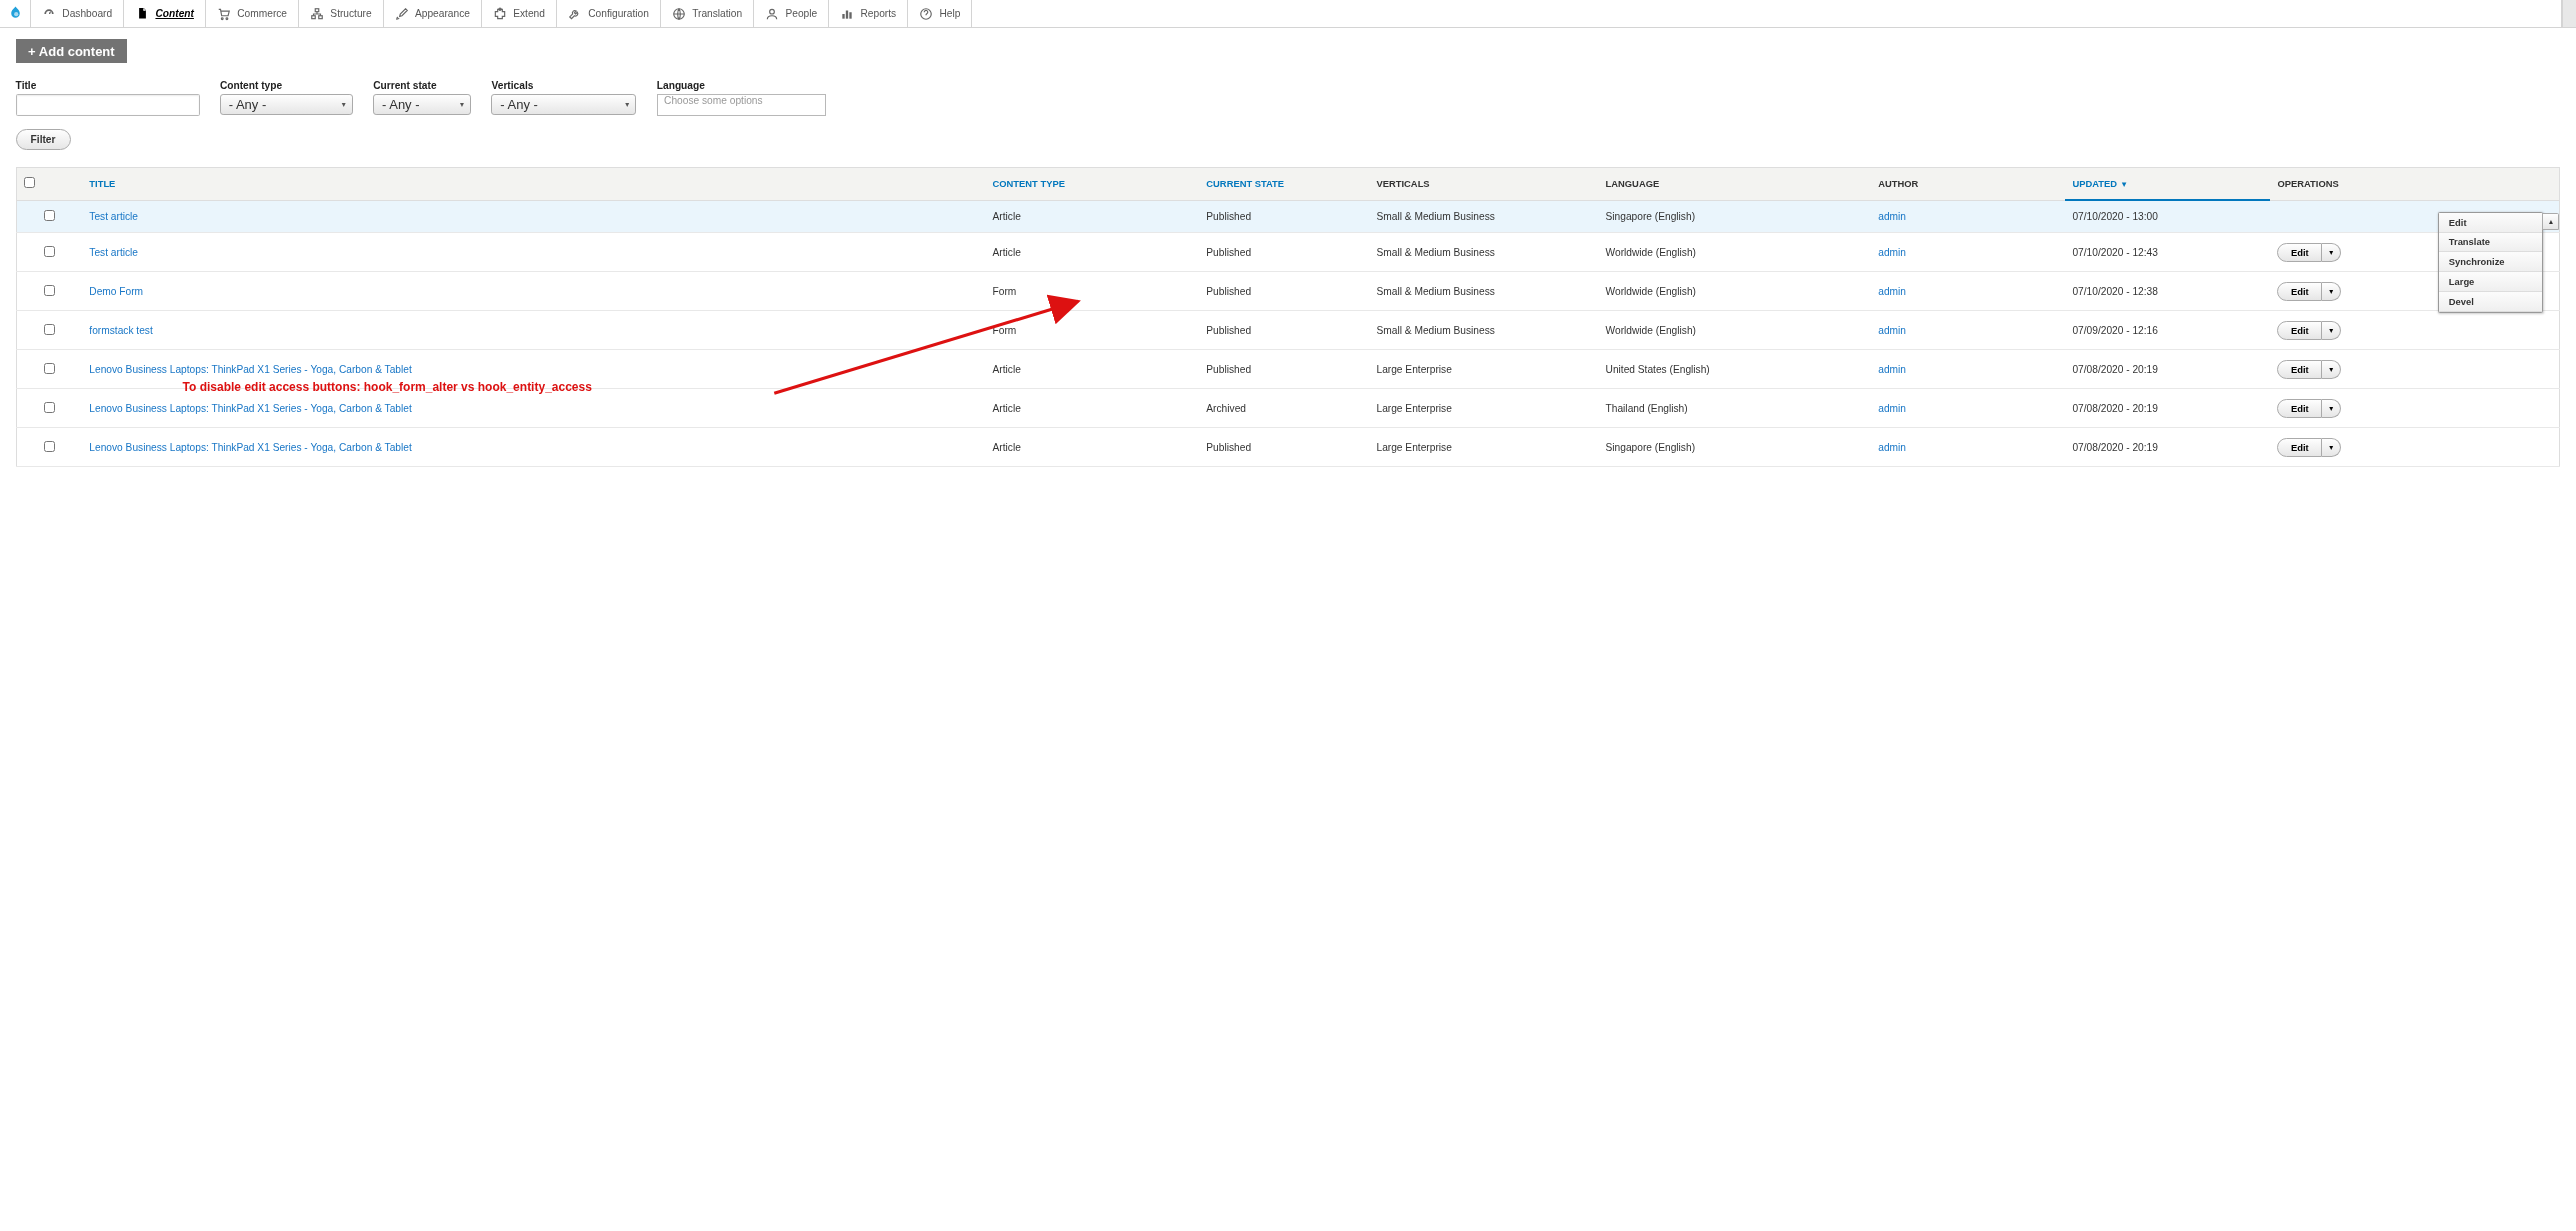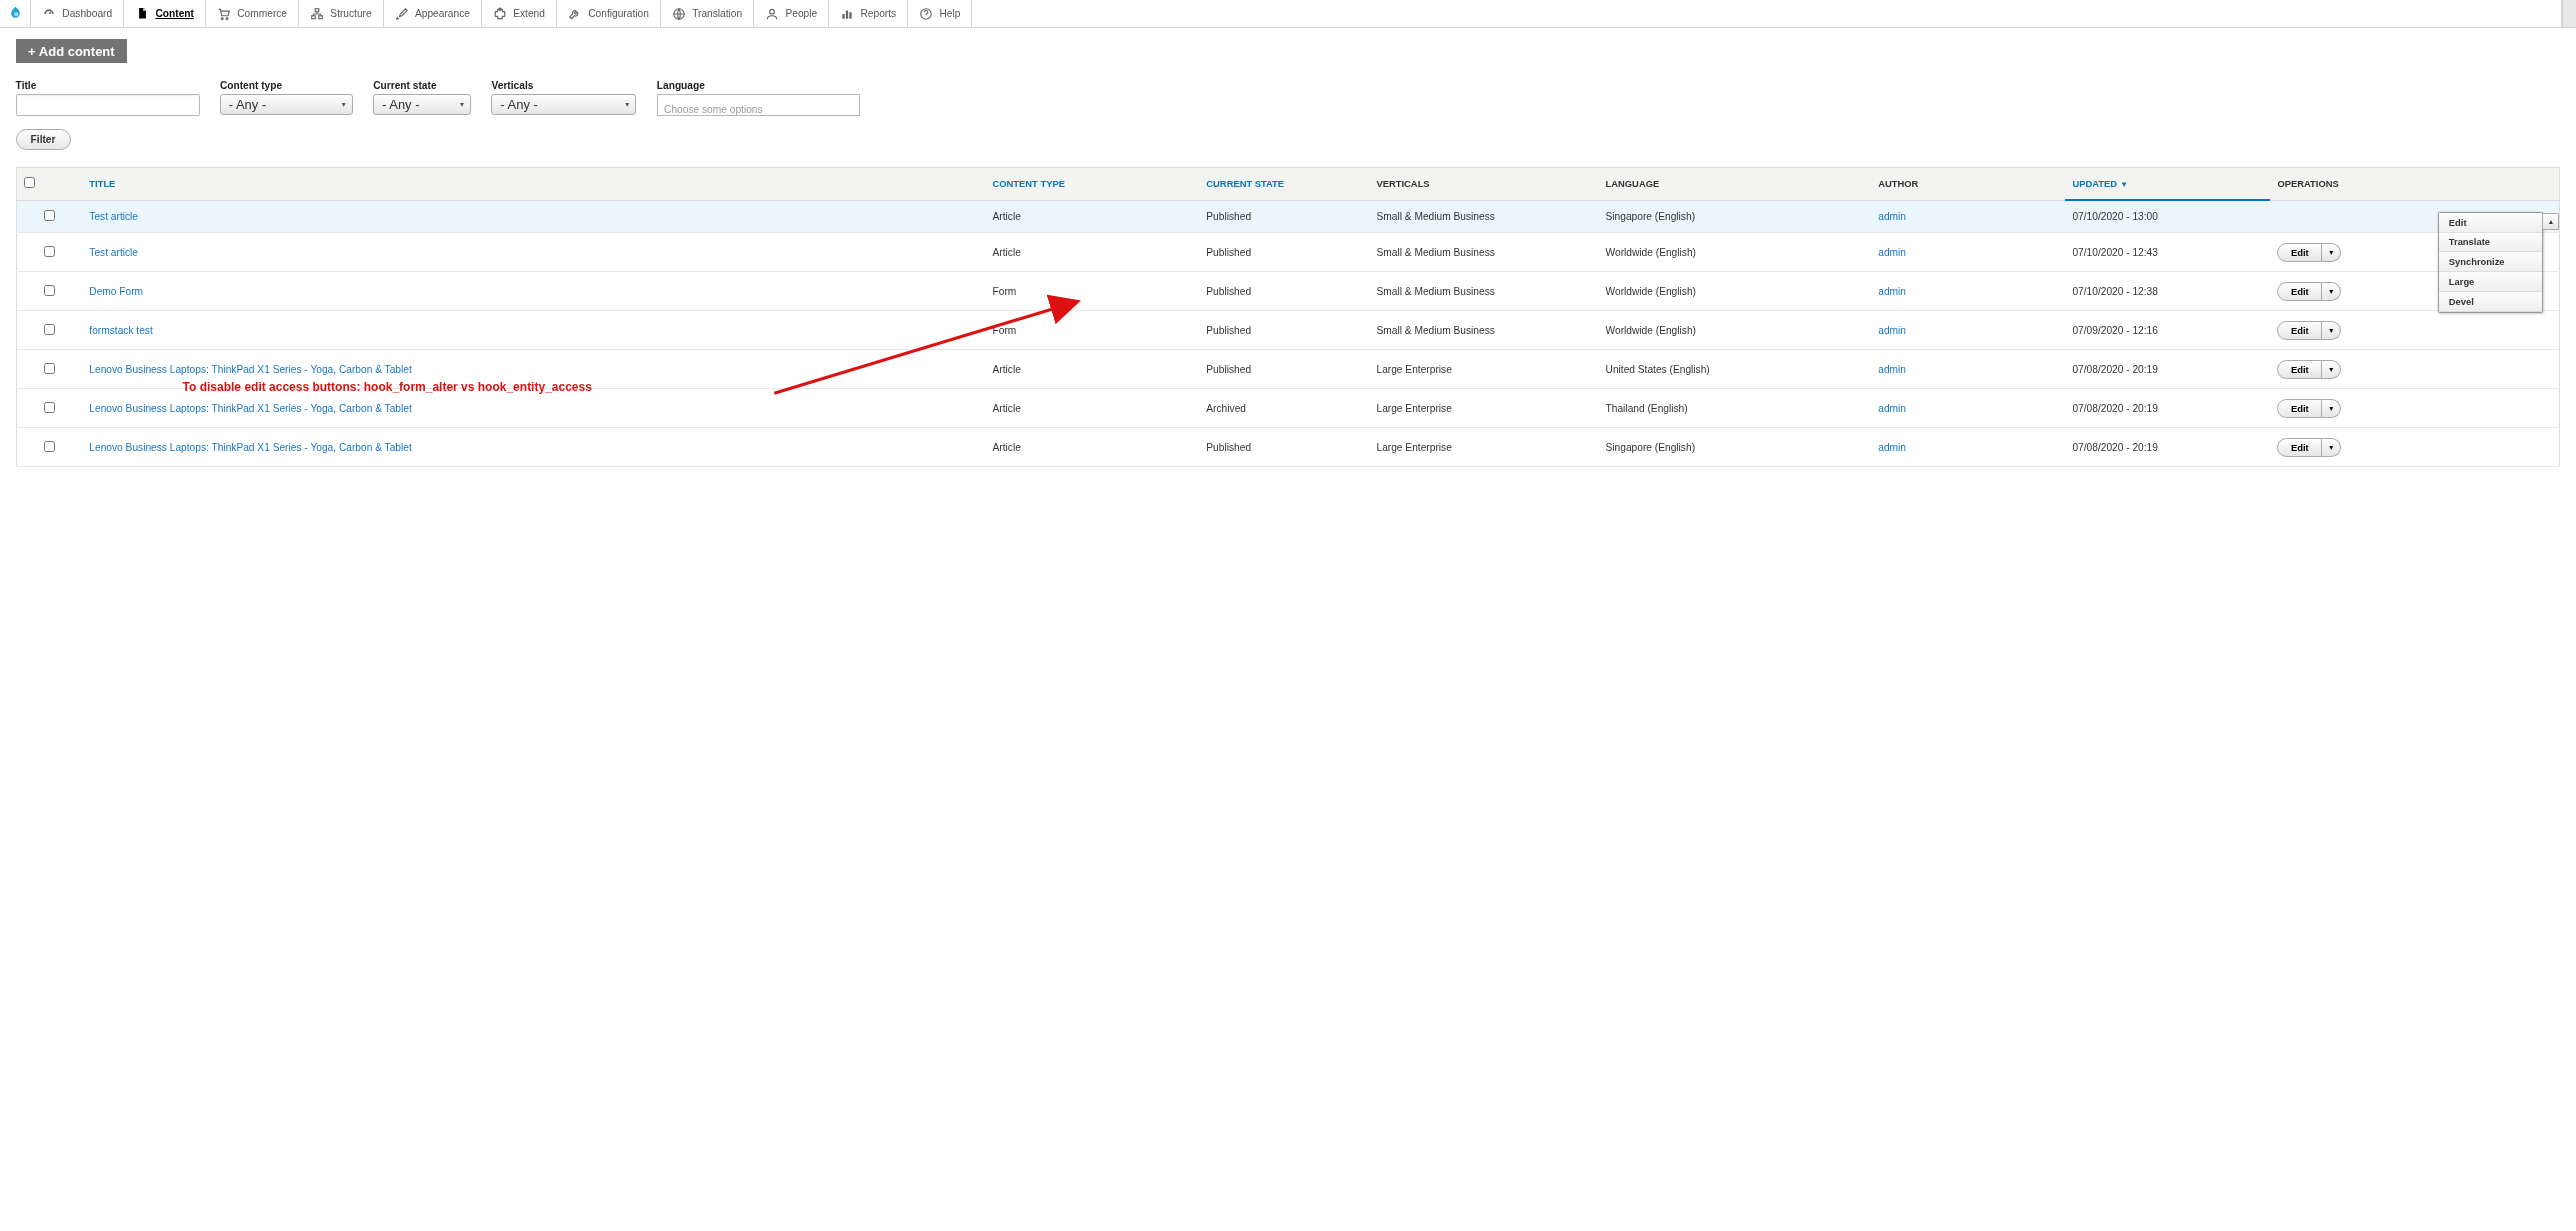--- a/index.html
+++ b/index.html
@@ -3,21 +3,21 @@
 <meta charset="utf-8">
 <style>
 * { box-sizing: border-box; margin: 0; padding: 0; }
 body { font-family: "Lucida Grande", "Lucida Sans Unicode", Verdana, sans-serif; font-size: 10.2px; color: #333; background: #fff; }
 
 
 .toolbar { display: flex; background: #fff; border-bottom: 0.8px solid #d4d4d4; height: 28px; align-items: stretch; }
 .toolbar-logo { width: 31px; display: flex; align-items: center; justify-content: center; border-right: 0.8px solid #d4d4d4; background: #fff; }
 .toolbar-logo svg { width: 17px; height: 17px; }
 .toolbar-item { display: flex; align-items: center; padding: 0 11px; border-right: 0.8px solid #d4d4d4; cursor: pointer; color: #555; font-size: 10.2px; gap: 6.3px; }
-.toolbar-item.active { color: #000; font-weight: bold; }
+.toolbar-item.active { color: #000; font-weight: bold; font-style: italic; }
 .toolbar-item.active .tlabel { text-decoration: underline; }
 .toolbar-icon { width: 14px; height: 14px; display: inline-flex; align-items: center; justify-content: center; color: #666; }
 .toolbar-item.active .toolbar-icon { color: #000; }
 .toolbar-spacer { flex: 1; border-right: 0.8px solid #d4d4d4; }
 .toolbar-end { width: 14px; background: #e8e8e8; border-left: 0.8px solid #d4d4d4; }
 
 
 .page { padding: 11px 15.6px; }
 
 
@@ -27,21 +27,21 @@
 .filters { display: flex; gap: 20.3px; margin-top: 17px; }
 .filter-group { display: flex; flex-direction: column; gap: 3.1px; }
 .filter-label { font-weight: bold; font-size: 10.2px; color: #222; }
 .text-input { height: 22px; border: 0.8px solid #b8b8b8; border-radius: 1.6px; padding: 0 4.7px; font-size: 10.2px; box-shadow: inset 0 0.8px 1.6px rgba(0,0,0,0.1); }
 .text-input.title-input { width: 184px; }
 .select-btn { height: 20.3px; border: 0.8px solid #aaa; border-radius: 3.1px; background: linear-gradient(#fefefe, #e6e6e6); padding: 0 20.3px 0 7.8px; font-size: 13px; cursor: pointer; display: flex; align-items: center; position: relative; color: #333; }
 .select-btn::after { content: "▾"; position: absolute; right: 6.3px; color: #555; font-size: 7.8px; }
 .select-ct { width: 133px; }
 .select-cs { width: 98px; }
 .select-vt { width: 145px; }
-.lang-input { width: 203px; height: 22px; border: 0.8px solid #b8b8b8; padding: 0 6.3px; font-size: 10.2px; color: #999; display: flex; align-items: flex-end; }
+.lang-input { width: 169px; height: 22px; border: 0.8px solid #b8b8b8; padding: 0 6.3px; font-size: 10.2px; color: #999; display: flex; align-items: flex-start; }
 
 
 .btn-secondary { background: linear-gradient(#fefefe, #e6e6e6); border: 0.8px solid #aaa; border-radius: 11px; padding: 3.9px 14px; font-size: 10.2px; font-weight: bold; cursor: pointer; color: #333; }
 .filter-btn-row { margin-top: 12.5px; }
 
 
 .action-section { margin-top: 19px; }
 .action-select { width: 177px; }
 
 

